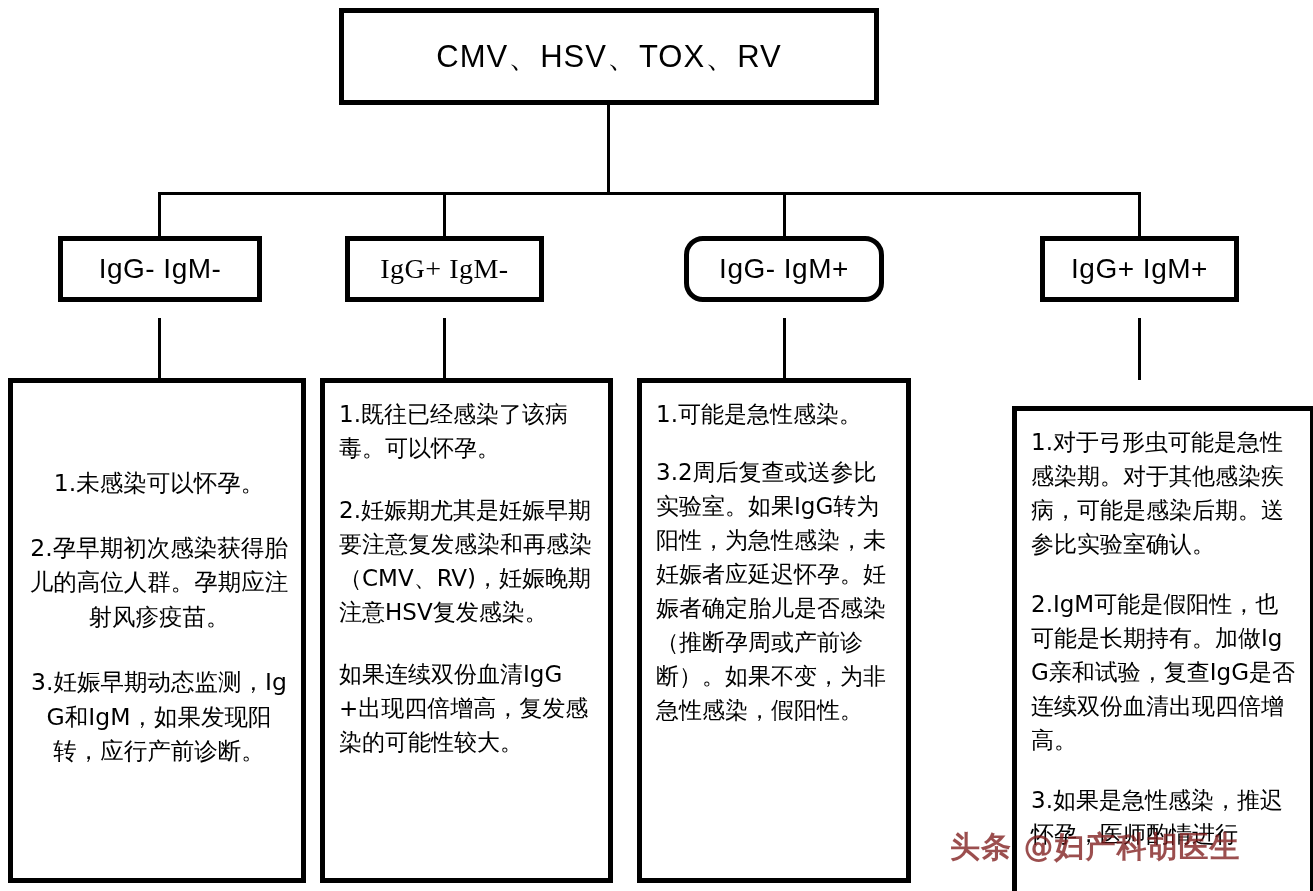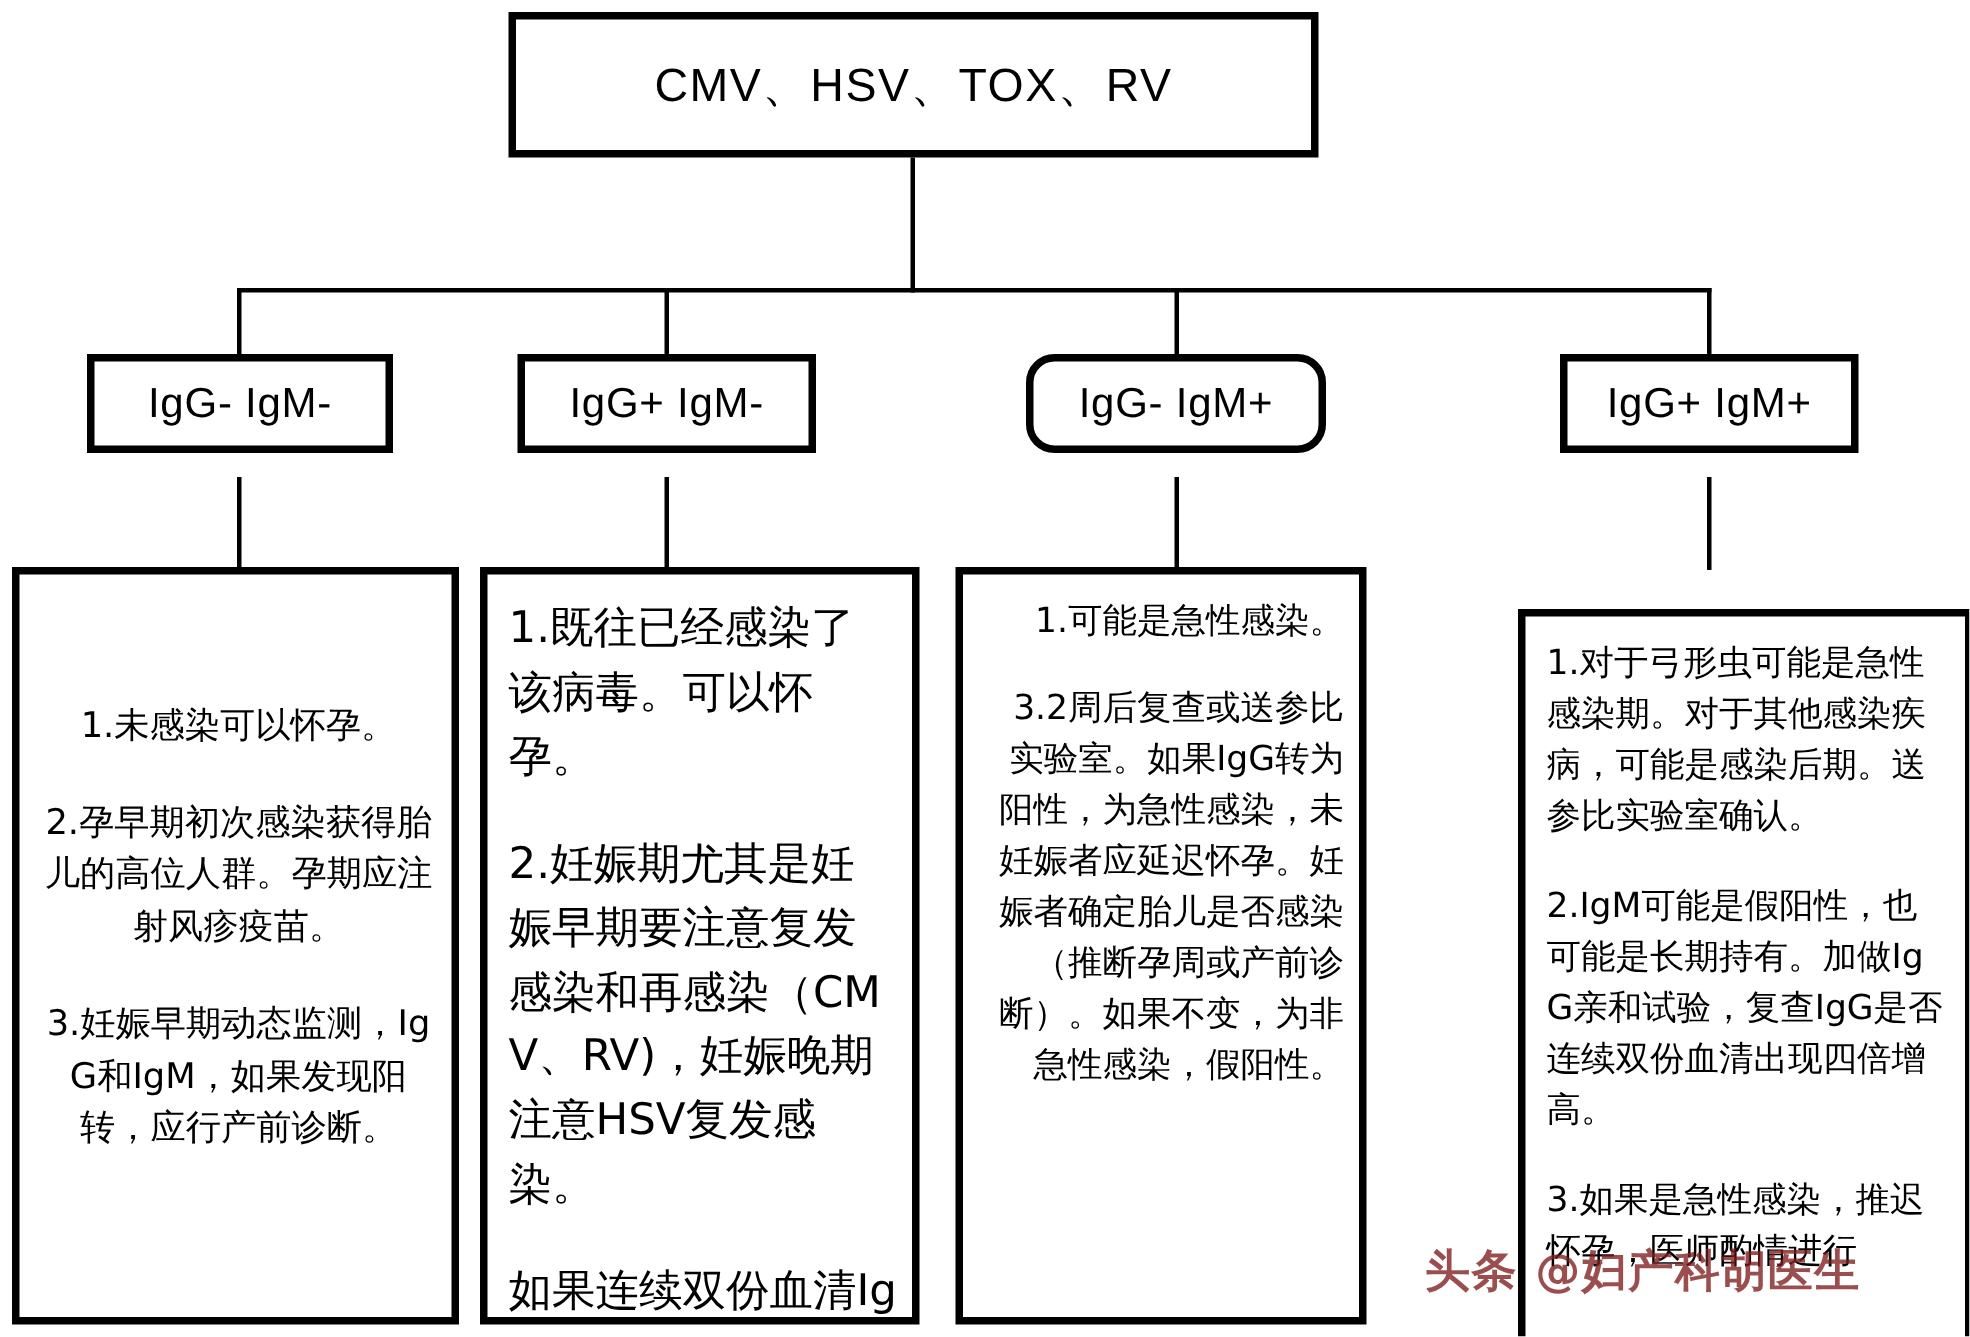--- a/index.html
+++ b/index.html
@@ -56,21 +56,21 @@
     align-items: center;
     justify-content: center;
     top: 236px;
   }
   .result-node .node-label {
     font-size: 28px;
     white-space: nowrap;
     letter-spacing: 0.5px;
   }
   #result-node-0 { left: 58px;   width: 204px; }
-  #result-node-1 { left: 345px;  width: 199px; }
+  #result-node-1 { left: 345px;  width: 199px; font-family: Liberation Serif, serif; }
   #result-node-2 { left: 684px;  width: 200px; border-radius: 19px; }
   #result-node-3 { left: 1040px; width: 199px; }
 
   
   .detail-node {
     position: absolute;
     box-sizing: border-box;
     background: #ffffff;
     border: 5px solid #000000;
     top: 378px;
@@ -87,22 +87,22 @@
     font-family: "DejaVu Sans", "Liberation Sans", sans-serif;
     font-size: 23px;
     line-height: 1.48;
     margin: 0 0 26px 0;
     text-align: left;
     word-break: break-all;
   }
   .para:last-child { margin-bottom: 0; }
 
   #detail-node-0 .para { font-size: 23.5px; margin-bottom: 30px; text-align: center; }
-  #detail-node-1 .para { font-size: 29px; margin-bottom: 28px; }
-  #detail-node-2 .para { font-size: 23px;   margin-bottom: 24px; text-align: right; }
+  #detail-node-1 .para { font-size: 23px; margin-bottom: 28px; }
+  #detail-node-2 .para { font-size: 23px;   margin-bottom: 24px; }
   #detail-node-3 .para { font-size: 23px;   margin-bottom: 26px; }
 
   
   .line {
     position: absolute;
     background: #000000;
   }
   .vline { width: 3px; }
   .hline { height: 3px; }
 

